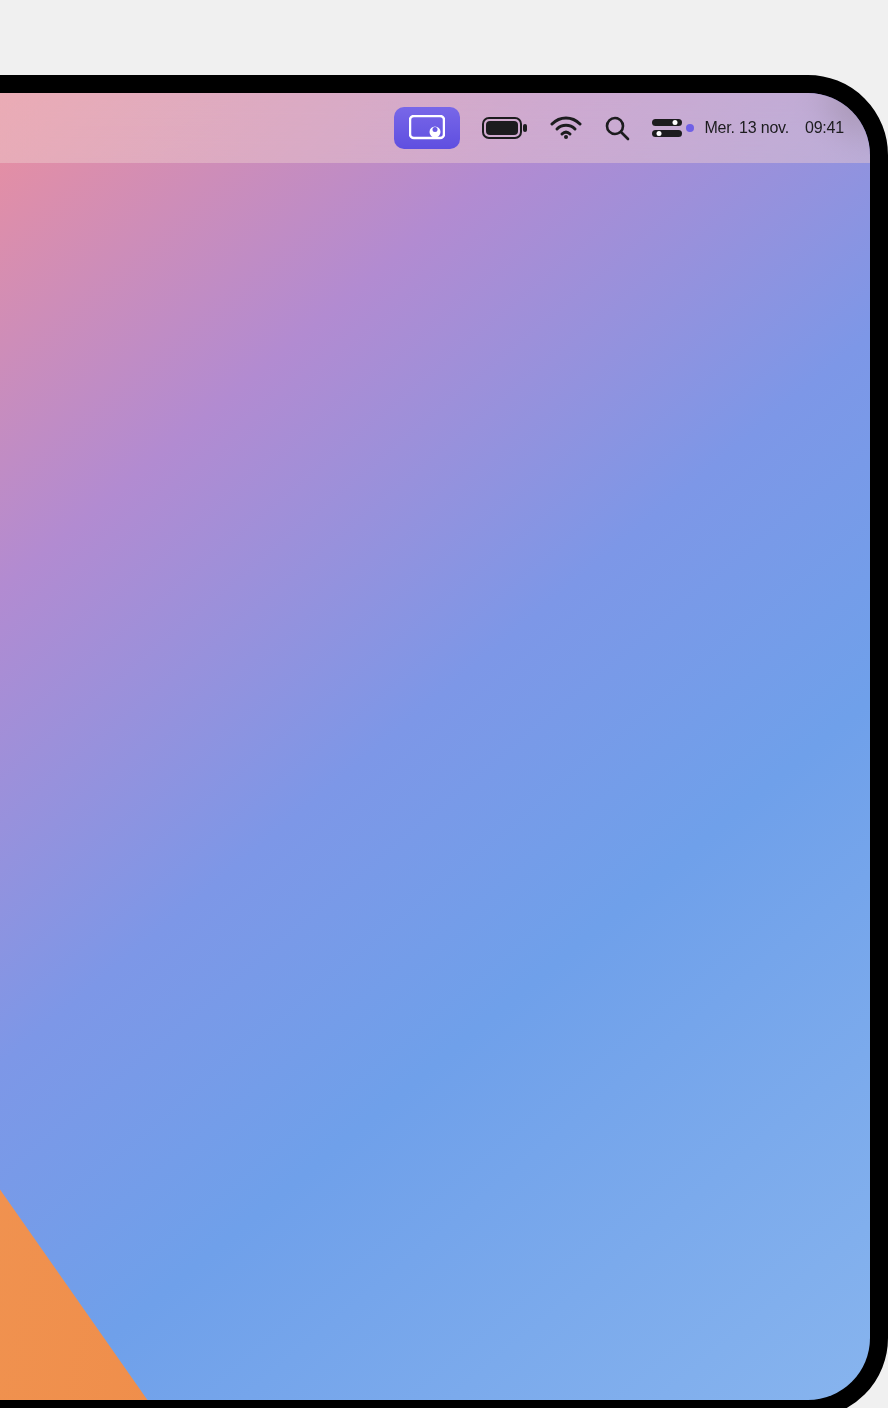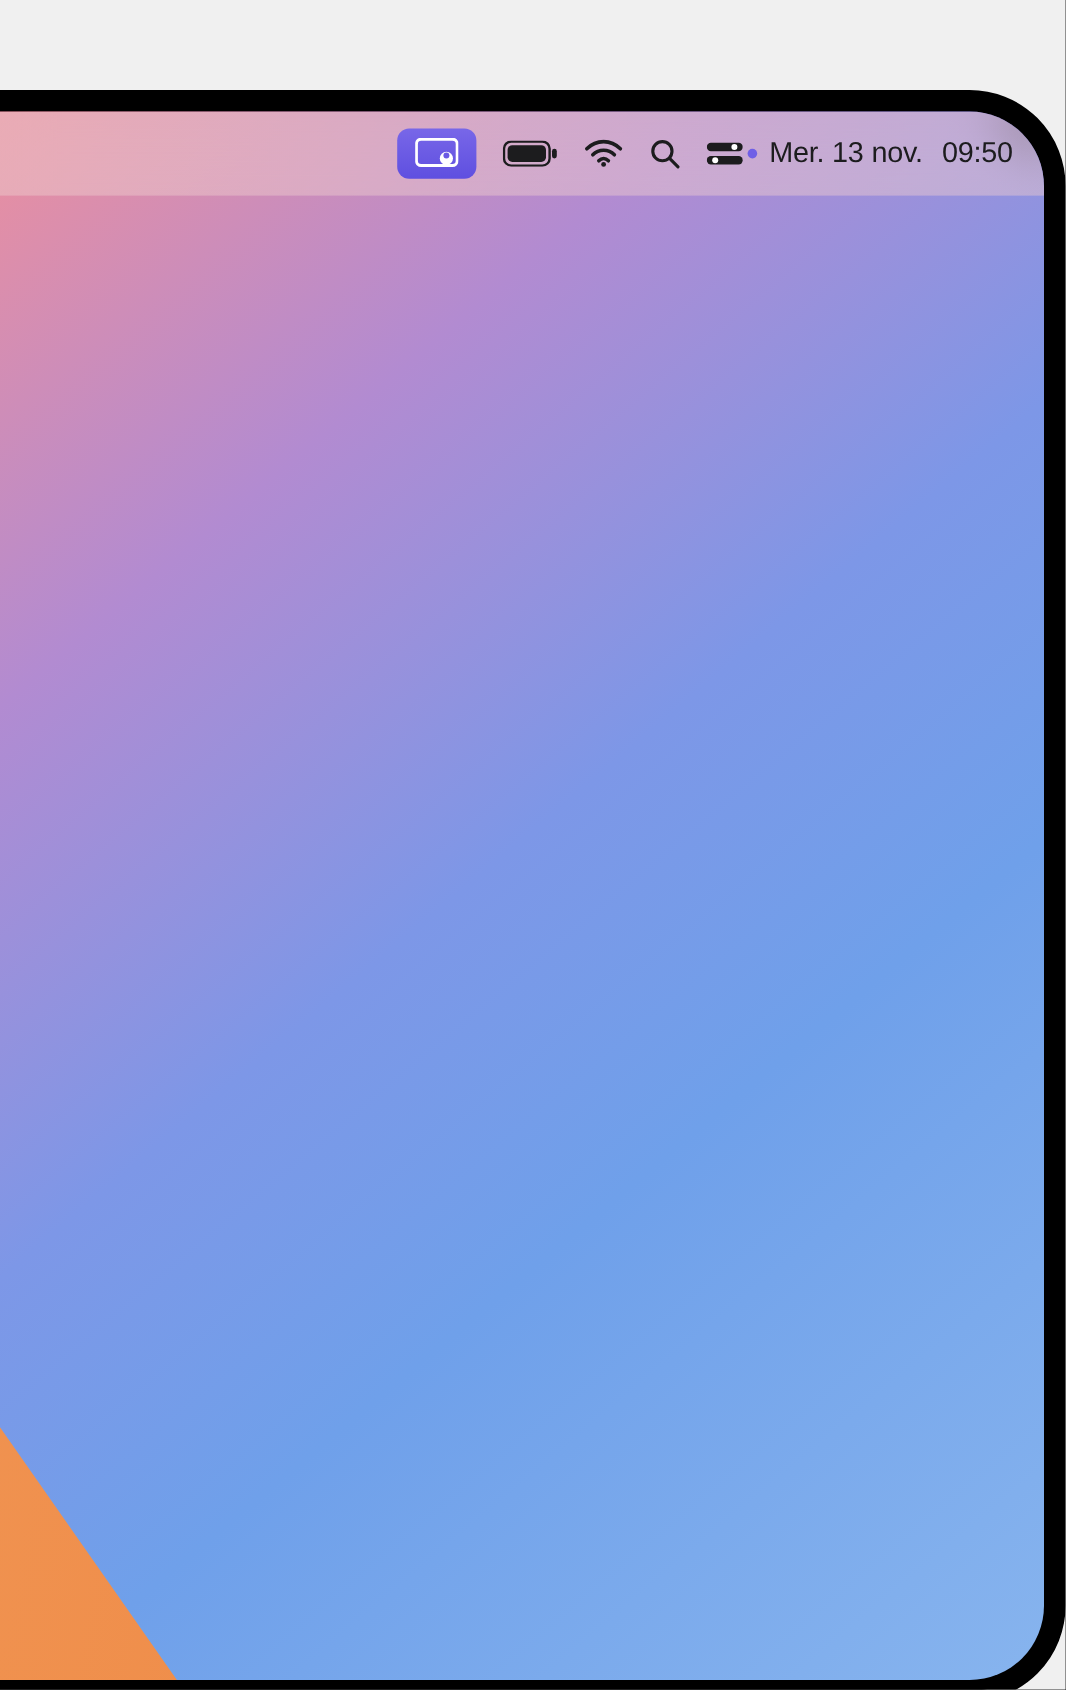--- a/index.html
+++ b/index.html
@@ -36,21 +36,21 @@
   background:linear-gradient(90deg, rgba(240,200,195,0.5) 0%, rgba(230,200,210,0.5) 100%);
   backdrop-filter:blur(20px);
 }
 .m-item { display:flex; align-items:center; justify-content:center; color:#1c1c1e; }
 .m-screenshare {
   width:66px; height:42px; border-radius:10px;
   background:linear-gradient(180deg,#7867e8,#5f4fe0);
   display:flex; align-items:center; justify-content:center;
 }
 .m-battery svg{display:block;}
-.m-datetime { font-size:24px; font-weight:500; letter-spacing:-.2px; color:#1c1c1e; display:flex; gap:16px; }
+.m-datetime { font-size:16px; font-weight:500; letter-spacing:-.2px; color:#1c1c1e; display:flex; gap:16px; }
 .m-cc{position:relative;}
 .m-cc .dot{ width:8px; height:8px; border-radius:50%; background:#6f5fe6; position:absolute; right:-12px; top:50%; transform:translateY(-50%);}
 </style>
 </head>
 <body>
 
 <div class="stage">
   <div class="bezel">
     <div class="screen">
 
@@ -87,19 +87,19 @@
           <svg width="30" height="20" viewBox="0 0 30 20">
               <rect x="0" y="1" width="30" height="7" rx="3.5" fill="#1c1c1e"></rect>
               <circle cx="23" cy="4.5" r="2.5" fill="#fff"></circle>
               <rect x="0" y="12" width="30" height="7" rx="3.5" fill="#1c1c1e"></rect>
               <circle cx="7" cy="15.5" r="2.5" fill="#fff"></circle>
             </svg>
           <span class="dot"></span>
         </div>
         <div class="m-item m-datetime">
           <span>Mer. 13 nov.</span>
-          <span>09:50</span>
+          <span>09:41</span>
         </div>
       </div>
 
     </div>
   </div>
 </div>
 
 </body></html>

